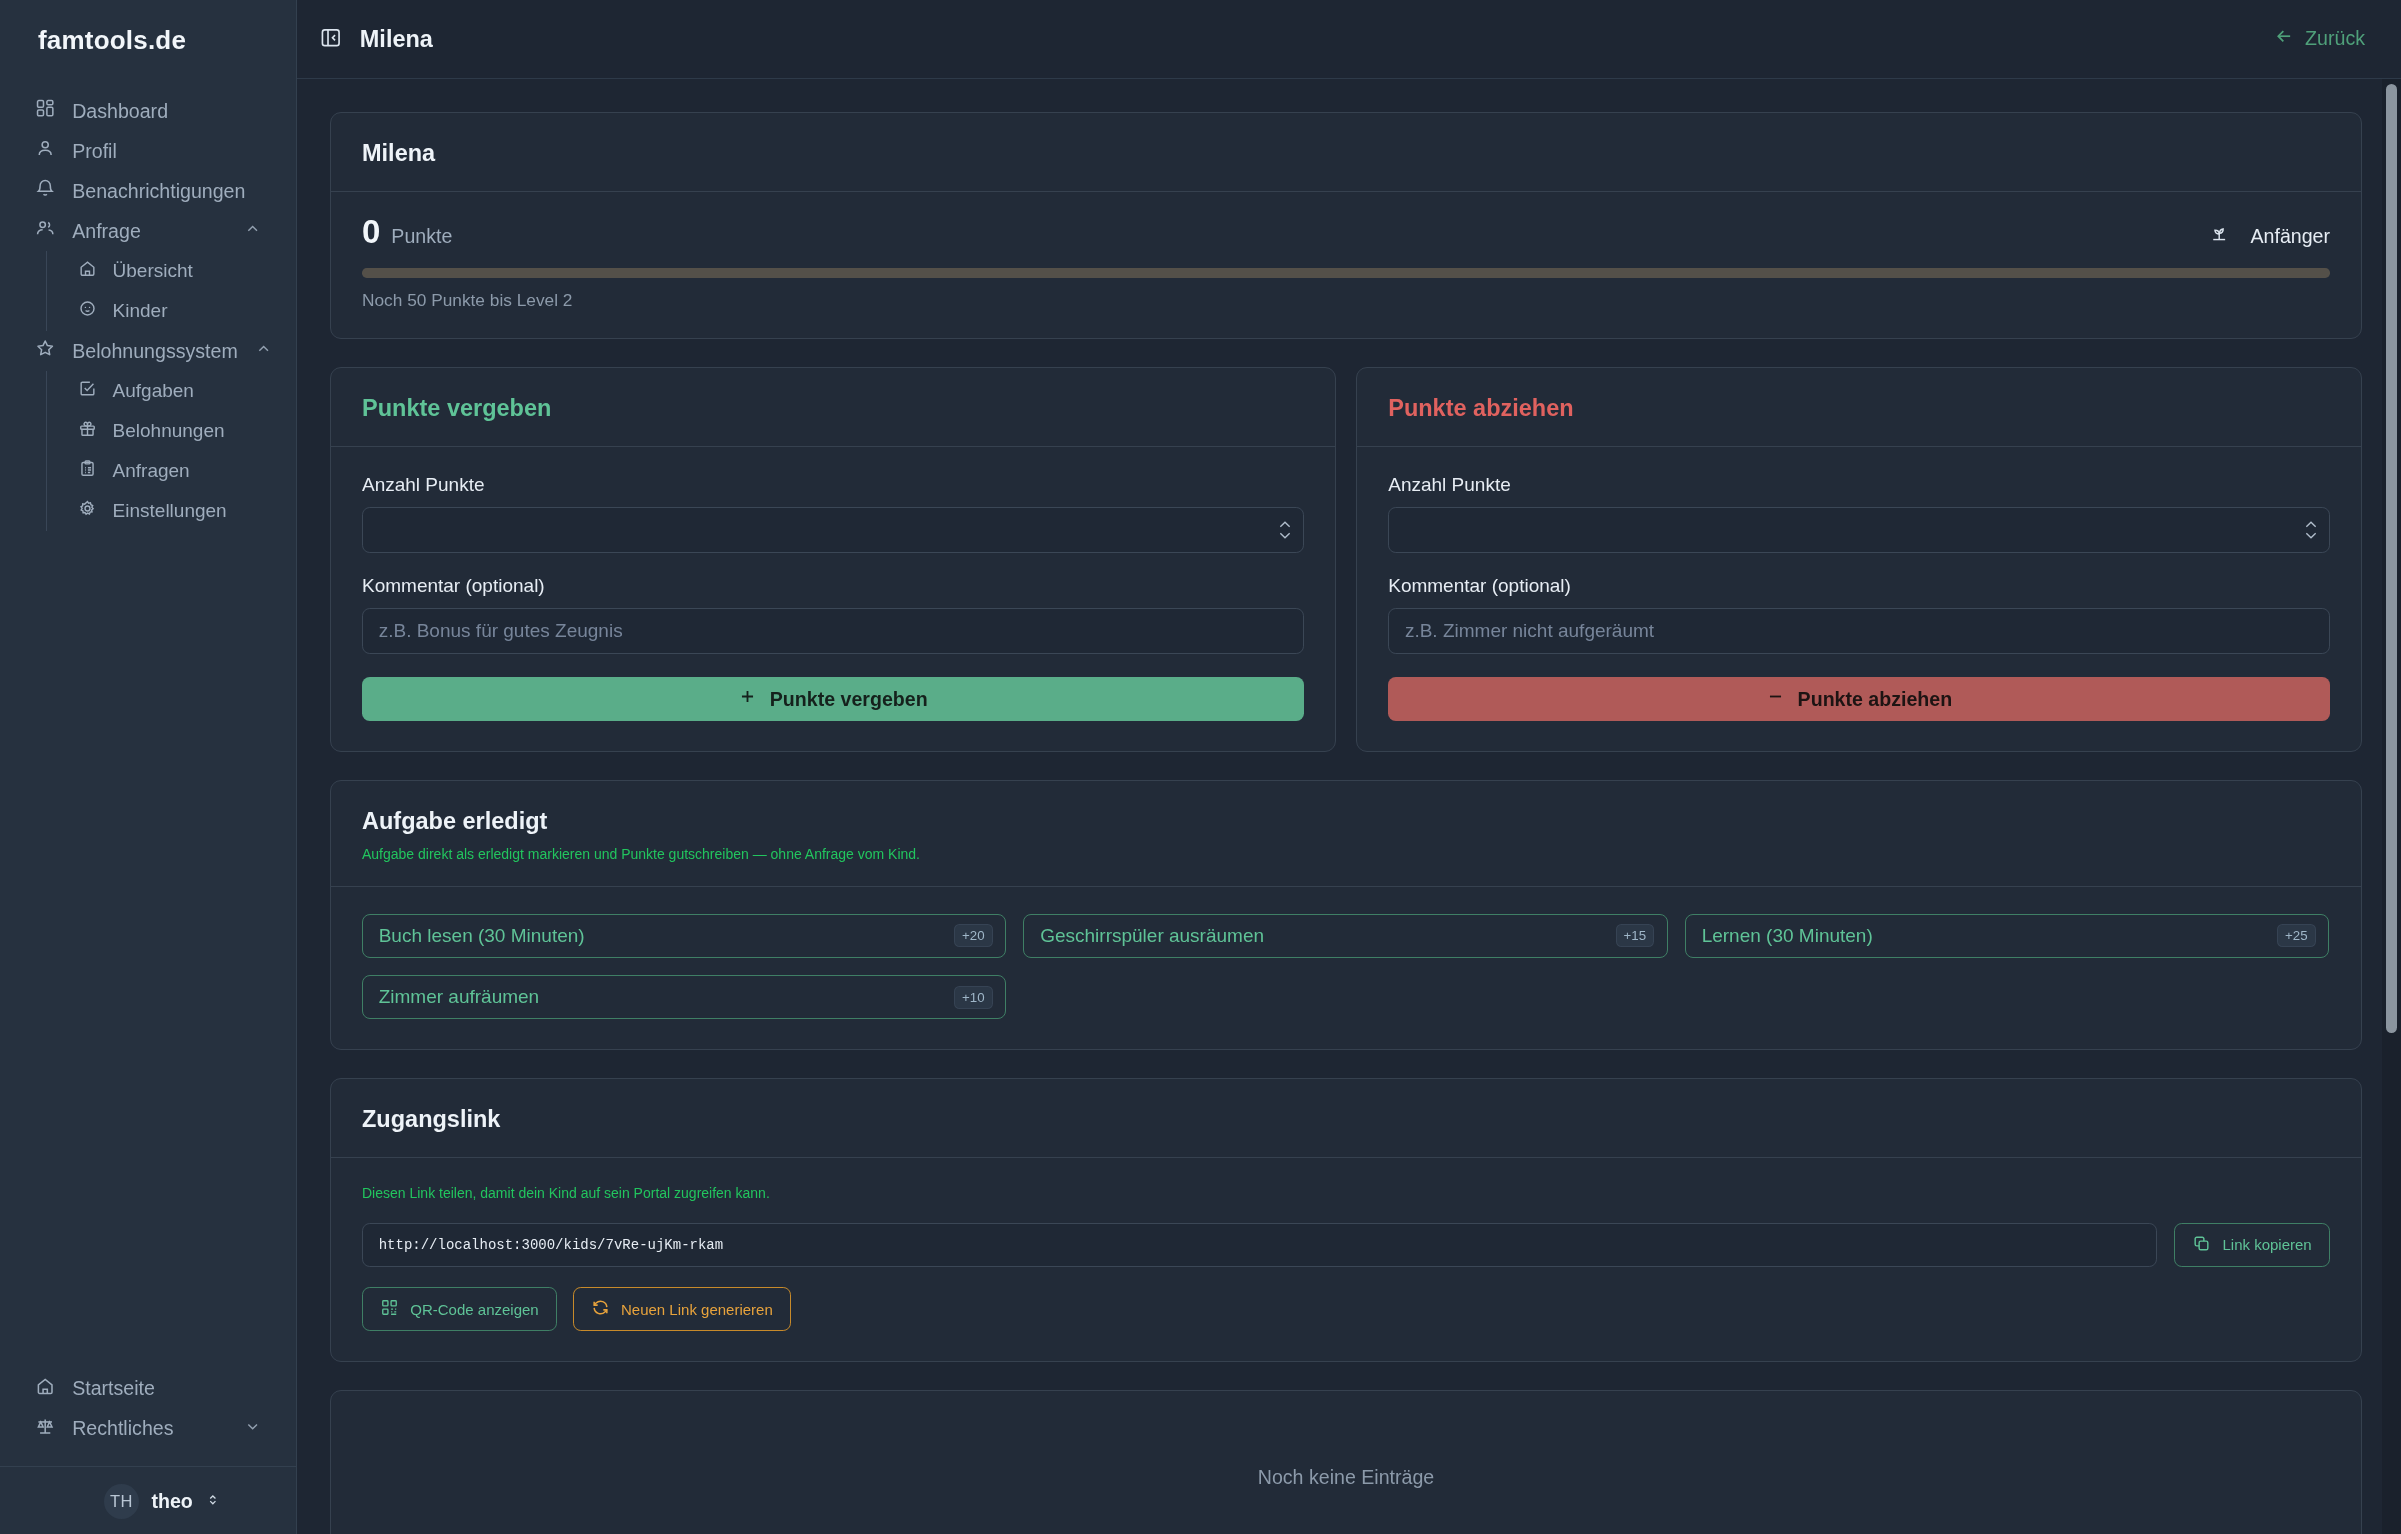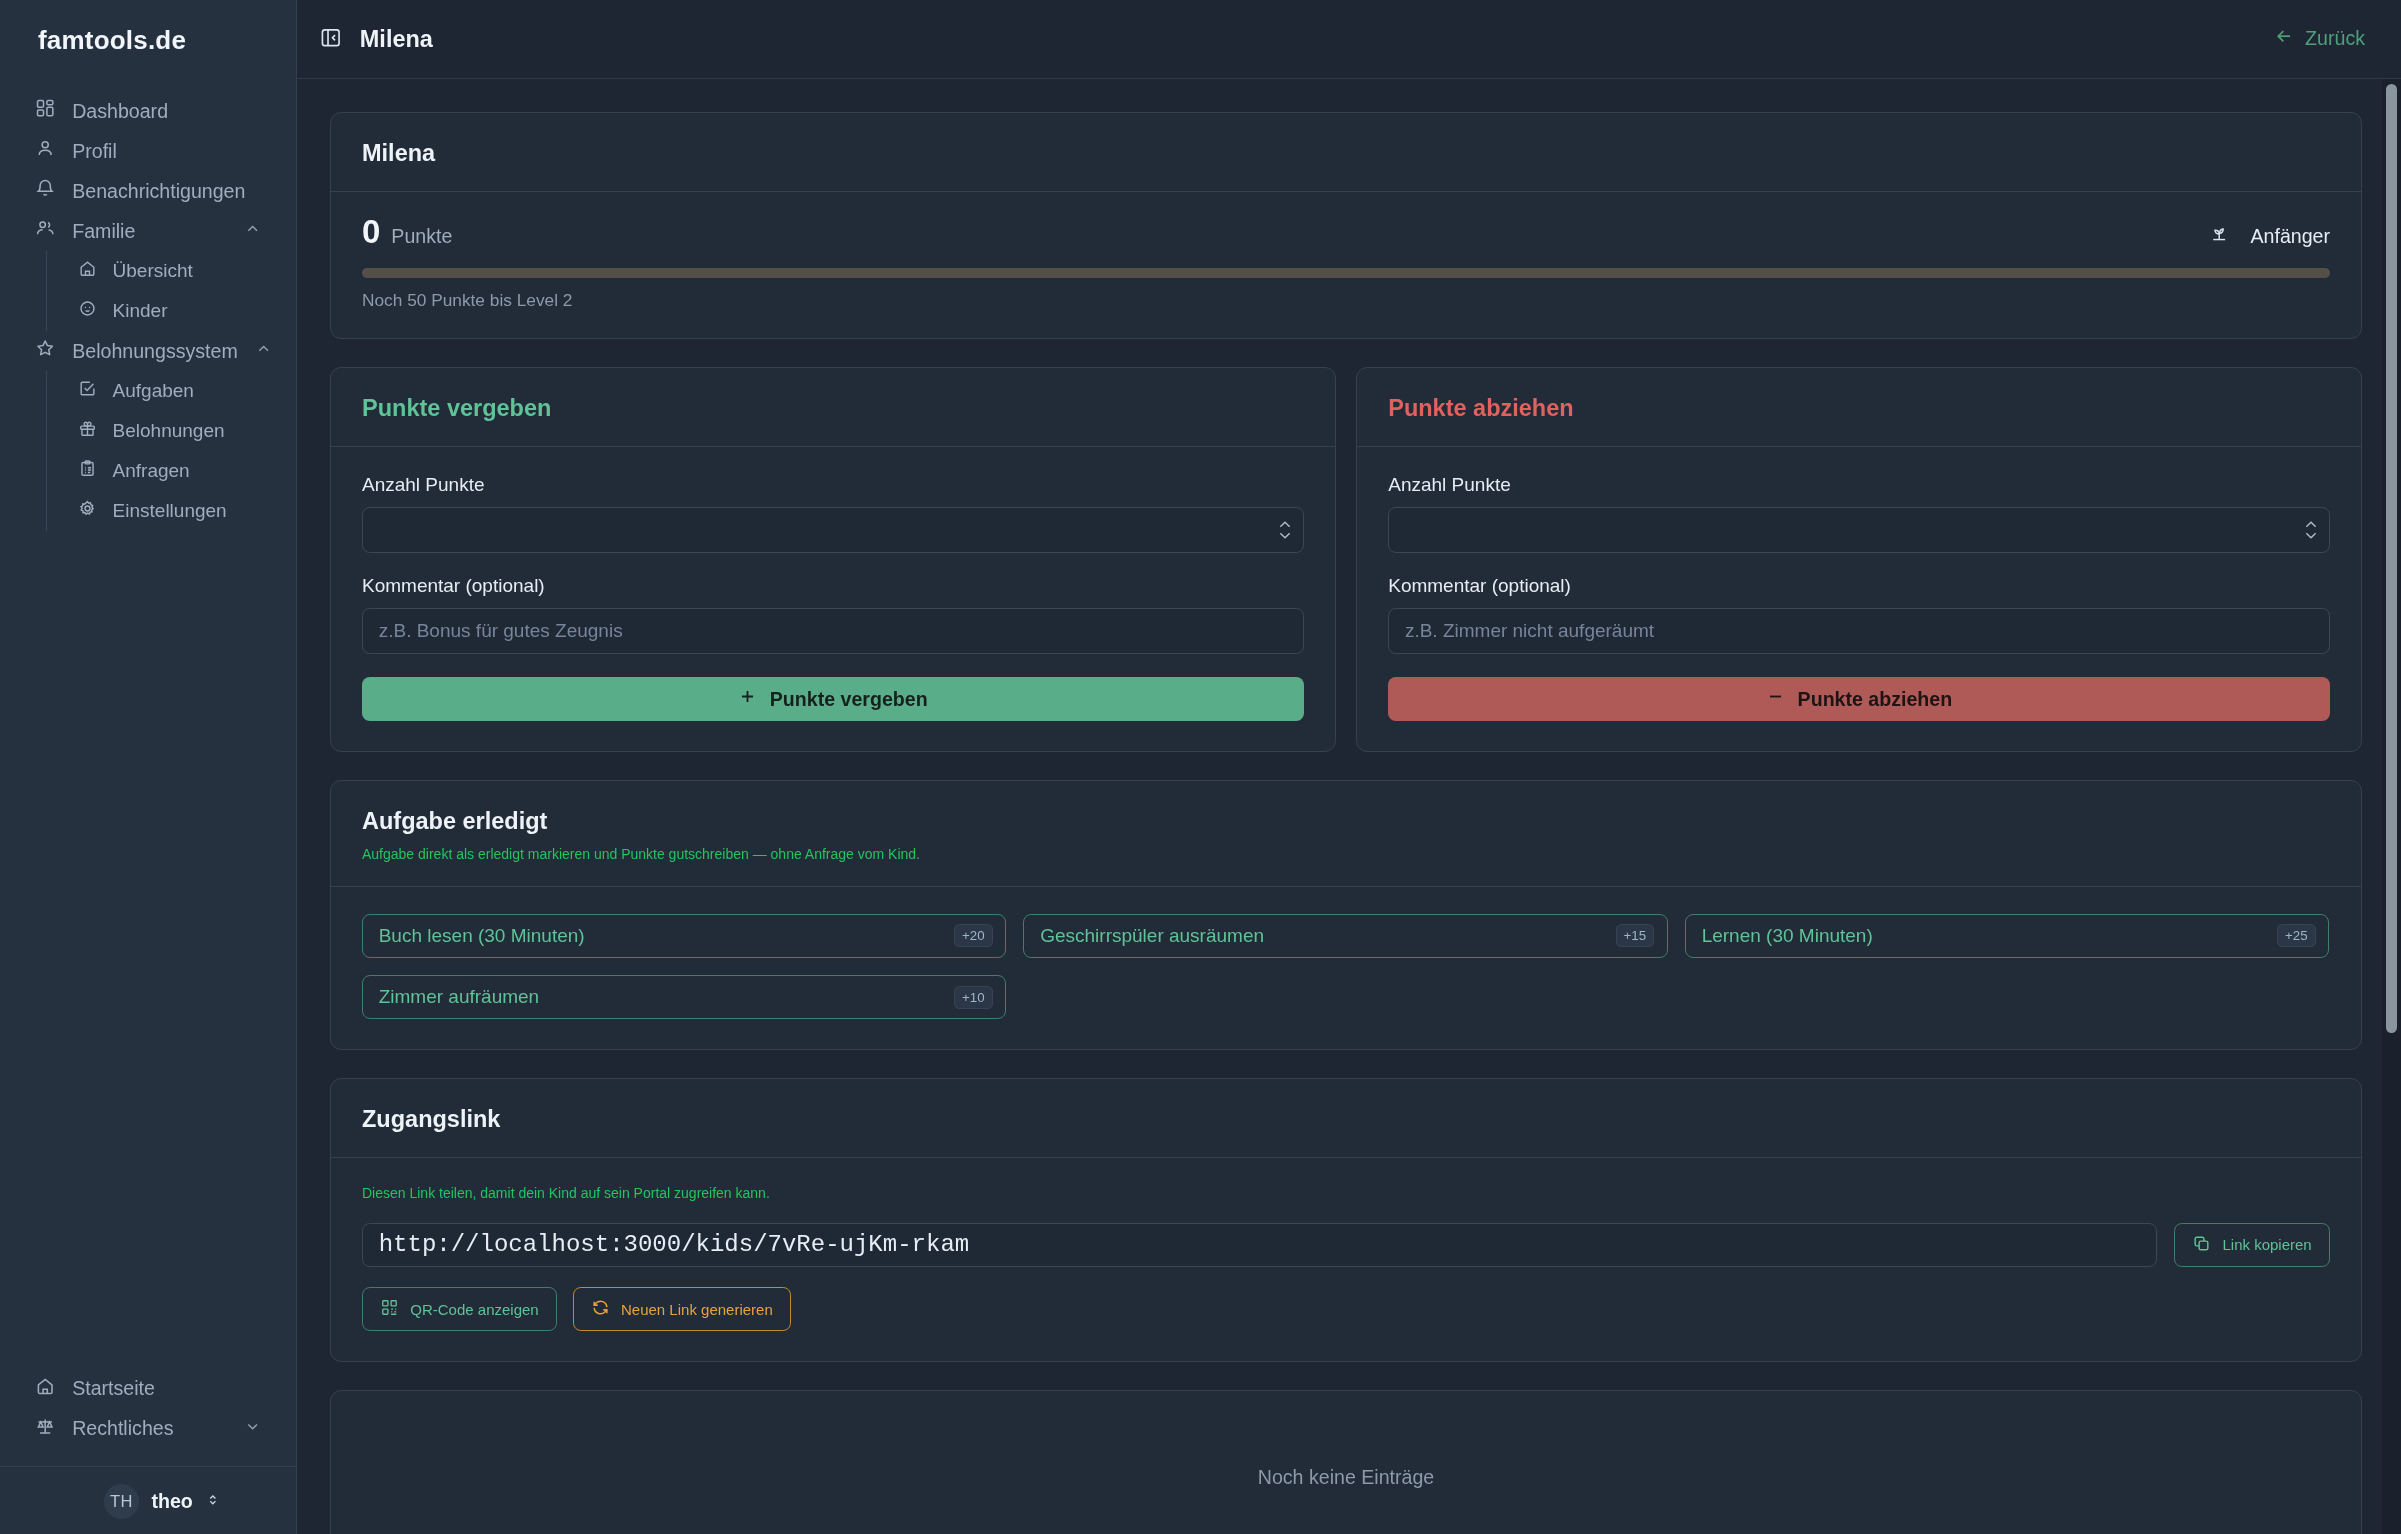--- a/index.html
+++ b/index.html
@@ -157,21 +157,21 @@
     background: #2b3746; border: 0.8px solid #41506180;
     color: #9fb6c8; font-size: 13.3px; border-radius: 5.5px;
     padding: 3.9px 7px; line-height: 1;
   }
 
   
   .link-row { display: flex; gap: 17.3px; align-items: center; }
   .link-input {
     flex: 1 1 auto; height: 44px; border-radius: 7.8px;
     background: #1f2835; border: 0.8px solid #3b4756;
-    color: #e7edf4; font-size: 24px; padding: 0 15.7px;
+    color: #e7edf4; font-size: 14px; padding: 0 15.7px;
     display: flex; align-items: center;
     font-family: "Liberation Mono", monospace;
   }
   .btn-out {
     height: 44px; border-radius: 7.8px; background: transparent;
     display: flex; align-items: center; gap: 11px; padding: 0 17.3px;
     font-size: 15px; cursor: pointer; white-space: nowrap;
     font-family: "Liberation Sans", sans-serif;
   }
   .btn-green-out { border: 0.8px solid #3f7f65; color: #5fc397; }
@@ -234,21 +234,21 @@
       </div>
 
       <div class="nav-item">
         <span>
           <svg width="20.4" height="20.4" viewBox="0 0 24 24" fill="none" stroke="#9fadbd" stroke-width="1.8">
             <circle cx="9" cy="8" r="3.2"></circle>
               <path d="M3 19c0-3.3 2.7-5.2 6-5.2"></path>
               <path d="M15.5 5.3a3.2 3.2 0 0 1 0 5.6"></path>
               <path d="M16 14c2.8.3 5 2.2 5 5"></path>
           </svg></span>
-        <span class="lbl">Familie</span>
+        <span class="lbl">Anfrage</span>
         <span class="chev">
           <svg width="17.3" height="17.3" viewBox="0 0 24 24" fill="none" stroke="#9fadbd" stroke-width="2">
               <path d="M6 15l6-6 6 6"></path>
             </svg>
         </span>
       </div>
       <div class="subnav">
         <div class="nav-item">
           <span>
             <svg width="19" height="19" viewBox="0 0 24 24" fill="none" stroke="#9fadbd" stroke-width="1.8">

